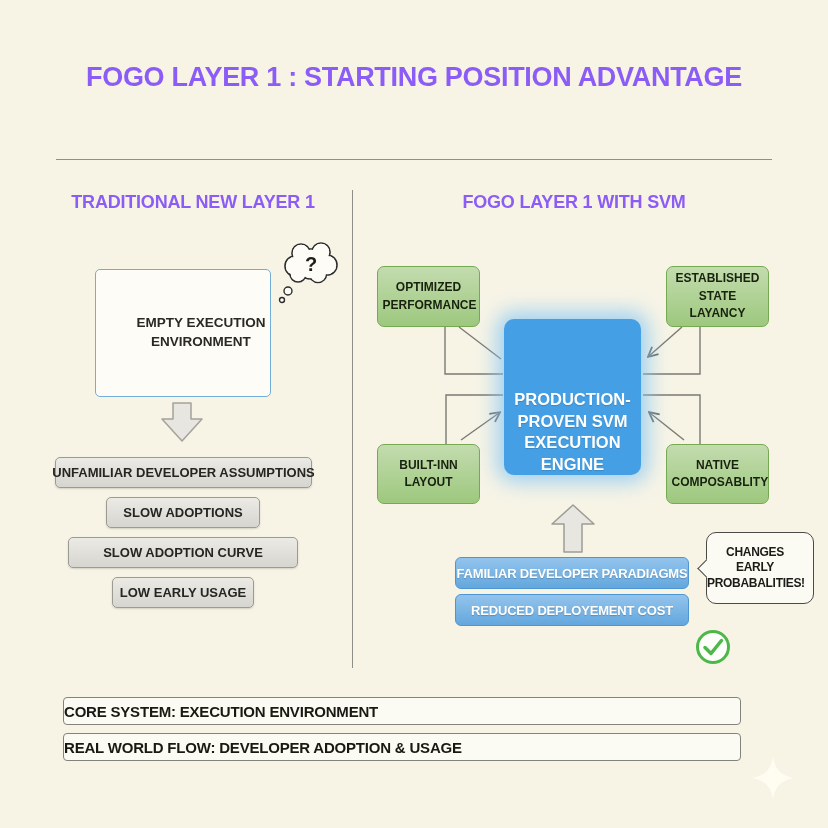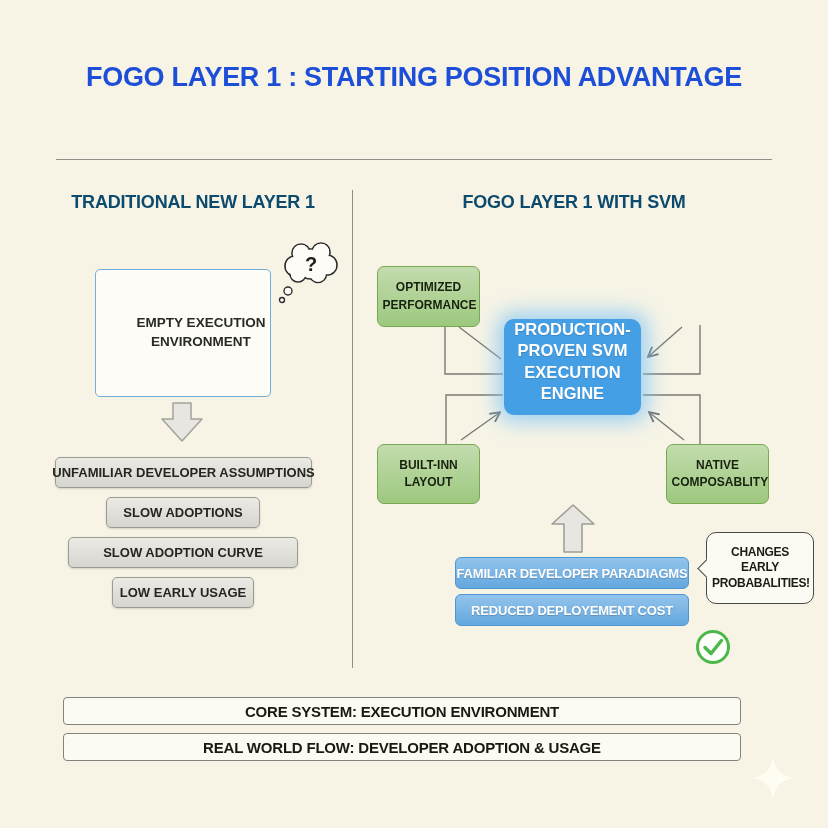--- a/index.html
+++ b/index.html
@@ -7,27 +7,27 @@
     width:828px;height:828px;
     font-family:"Liberation Sans", sans-serif;
     background:#f7f4e6;
     overflow:hidden;
   }
   .canvas{position:relative;width:828px;height:828px;background:#f7f4e6;}
   .abs{position:absolute;}
 
   .title{
     left:0;right:0;top:62px;text-align:center;
-    font-size:27px;font-weight:bold;color:#1d4ed8;letter-spacing:-0.3px;
+    font-size:27px;font-weight:bold;color:#8b5cf6;letter-spacing:-0.3px;
   }
   .hdivider{left:56px;top:159px;width:716px;border-top:1.5px solid #90908a;}
   .vdivider{left:352px;top:190px;height:478px;border-left:1.5px solid #8f8f89;}
 
   .col-heading{
-    font-size:18px;font-weight:bold;color:#0c4a6e;text-align:center;letter-spacing:-0.2px;
+    font-size:18px;font-weight:bold;color:#8b5cf6;text-align:center;letter-spacing:-0.2px;
   }
   .left-heading{left:60px;top:192px;width:266px;}
   .right-heading{left:440px;top:192px;width:268px;}
 
   .empty-box{
     left:95px;top:269px;width:174px;height:126px;
     background:#fdfcf6;border:1.5px solid #72aed8;border-radius:5px;
     display:flex;align-items:center;justify-content:center;
   }
   .empty-box span{
@@ -53,24 +53,24 @@
     display:flex;align-items:center;justify-content:center;
     font-size:12px;font-weight:bold;color:#18220f;text-align:center;line-height:1.45;
   }
   .feat0{left:377px;top:266px;width:101px;height:59px;}
   .feat1{left:666px;top:266px;width:101px;height:59px;}
   .feat2{left:377px;top:444px;width:101px;height:58px;}
   .feat3{left:666px;top:444px;width:101px;height:58px;}
   .feat span{display:block;width:92px;}
 
   .engine{
-    left:504px;top:319px;width:137px;height:96px;
+    left:504px;top:319px;width:137px;height:156px;
     background:#459fe4;border-radius:10px;
     box-shadow:0 0 20px 7px rgba(128,196,245,0.75);
-    display:flex;align-items:flex-start;justify-content:center;
+    display:flex;align-items:flex-end;justify-content:center;
   }
   .engine span{
     display:block;width:118px;text-align:center;
     color:#ffffff;font-size:16.5px;font-weight:bold;line-height:1.3;
     text-shadow:0 1px 1px rgba(0,0,0,0.15);
   }
 
   .ben{
     background:linear-gradient(#93c4ec,#63a7de);
     border:1px solid #4e96d2;border-radius:6px;
@@ -78,36 +78,36 @@
     color:#fff;font-size:13px;font-weight:bold;letter-spacing:-0.2px;
     text-shadow:0 1px 1px rgba(0,0,0,0.2);white-space:nowrap;
   }
   .ben0{left:455px;top:557px;width:232px;height:30px;}
   .ben1{left:455px;top:594px;width:232px;height:30px;}
   .ben2{left:455px;top:631px;width:232px;height:30px;}
 
   .callout{
     left:706px;top:532px;width:106px;height:70px;
     background:#fbfaf3;border:1.5px solid #4a4a46;border-radius:10px;
-    display:flex;align-items:center;justify-content:center;
+    display:flex;align-items:center;justify-content:flex-start;
   }
   .callout::before{
     content:"";position:absolute;left:-7px;top:29px;width:12px;height:12px;
     background:#fbfaf3;border-left:1.5px solid #4a4a46;border-bottom:1.5px solid #4a4a46;
     transform:rotate(45deg);
   }
   .callout span{
     display:block;width:96px;text-align:center;
     font-size:12px;font-weight:bold;color:#1c1c16;line-height:1.3;letter-spacing:-0.3px;
   }
 
   .footer-row{
     left:63px;width:676px;height:26px;
     background:#fcfbf3;border:1px solid #83837d;border-radius:4px;
-    display:flex;align-items:center;justify-content:center;
+    display:flex;align-items:center;justify-content:flex-start;
     font-size:15px;font-weight:bold;color:#191913;letter-spacing:-0.2px;
   }
   .frow0{top:697px;}
   .frow1{top:733px;}
 
   svg{display:block;}
   .nopointer{pointer-events:none;}
 </style>
 </head>
 <body>
@@ -183,20 +183,23 @@
       <path d="M446,444 L446,395 L503,395"></path>
       <path d="M461,440 L499,413" marker-end="url(#ah)"></path>
       <path d="M700,444 L700,395 L643,395"></path>
       <path d="M684,440 L650,413" marker-end="url(#ah)"></path>
     </g>
   </svg>
 
   <div class="abs feat feat0">
     <span>OPTIMIZED PERFORMANCE</span>
   </div>
+  <div class="abs feat feat1">
+    <span>ESTABLISHED STATE LAYANCY</span>
+  </div>
   <div class="abs feat feat2">
     <span>BUILT-INN LAYOUT</span>
   </div>
   <div class="abs feat feat3">
     <span>NATIVE COMPOSABLITY</span>
   </div>
 
   <div class="abs engine">
     <span>PRODUCTION-PROVEN SVM EXECUTION ENGINE</span>
   </div>

